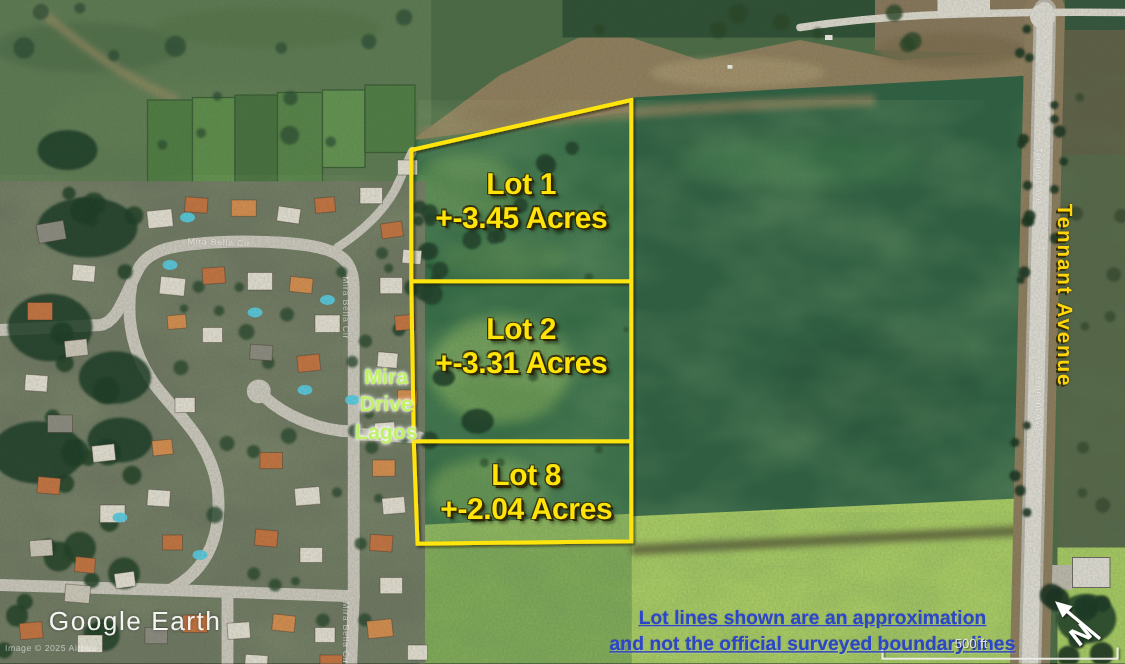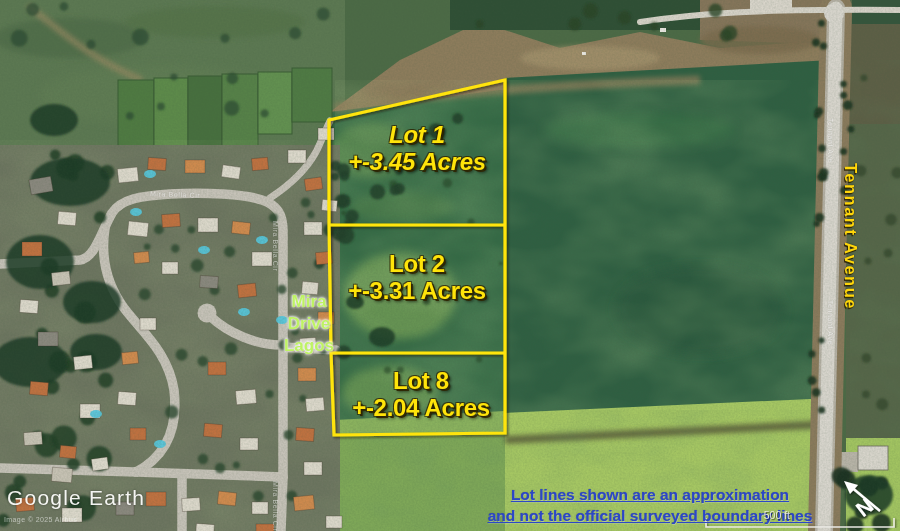--- a/index.html
+++ b/index.html
@@ -10,21 +10,21 @@
   .lot-label{width:230px;text-align:center;font-weight:bold;font-size:24px;line-height:27px;
     color:#ffe40a;letter-spacing:-0.3px;
     text-shadow:2px 2px 0 rgba(45,35,0,.9),-1px -1px 0 rgba(45,35,0,.65),
       1px -1px 0 rgba(45,35,0,.65),-1px 1px 0 rgba(45,35,0,.65),3px 3px 3px rgba(0,0,0,.55);}
   .mira{width:90px;text-align:center;font-weight:bold;font-size:17px;line-height:22px;color:#bef264;
     text-shadow:0 0 2px #fff,0 0 3px #fff,0 0 4px rgba(255,255,255,.8),1px 1px 1px rgba(70,50,0,.55);}
   .tennant{writing-mode:vertical-rl;font-weight:bold;font-size:16.5px;letter-spacing:1.5px;color:#ffd60a;
     text-shadow:1.5px 1.5px 0 rgba(45,35,0,.85),0 0 2px rgba(0,0,0,.5);}
   .disc{width:460px;text-align:center;font-weight:bold;font-size:15.5px;line-height:21px;color:#2b47c7;
     text-shadow:0.5px 0.5px 0 rgba(230,235,255,.35),0 0 1px rgba(10,10,60,.45);}
-  .logo{font-size:21px;letter-spacing:1.2px;color:#fcfcfa;opacity:.95;text-shadow:0 0 3px rgba(0,0,0,.45);}
+  .logo{font-size:21px;letter-spacing:1.2px;color:#fcfcfa;opacity:.95;text-shadow:0 0 3px rgba(0,0,0,.45);margin-left:32px;}
   .credit{font-size:7px;color:rgba(255,255,255,.55);letter-spacing:.4px;}
   .scalelbl{width:32px;text-align:right;font-size:10.5px;color:#f0efe9;opacity:.9;
     text-shadow:1px 1px 1px rgba(0,0,0,.6);}
   .streetlbl{font-size:7px;color:#fff;opacity:.55;letter-spacing:.6px;text-shadow:0 0 1px rgba(0,0,0,.4);}
   .v{writing-mode:vertical-rl;}
 </style>
 </head>
 <body>
 
 <div id="stage">
@@ -392,21 +392,21 @@
       <text x="854" y="514" font-size="21" font-weight="bold" fill="#fff" transform="rotate(-38 864 503)" font-family="Liberation Sans, sans-serif">N</text>
     </g>
   </svg>
 
   <div class="ov streetlbl" style="left:150px;top:191px;transform:rotate(2deg);">Mira Bella Cir</div>
   <div class="ov streetlbl v" style="left:272px;top:221px;height:62px;">Mira Bella Cir</div>
   <div class="ov streetlbl v" style="left:272px;top:481px;height:62px;">Mira Bella Cir</div>
   <div class="ov streetlbl v" style="left:827px;top:118px;">Tennant Ave</div>
   <div class="ov streetlbl v" style="left:827px;top:300px;">Tennant Ave</div>
 
-  <div class="ov lot-label" style="left:302px;top:121px;font-style:italic;">
+  <div class="ov lot-label" style="left:302px;top:134px;">
     <div>Lot 1</div>
     <div>+-3.45 Acres</div>
   </div>
   <div class="ov lot-label" style="left:302px;top:250px;">
     <div>Lot 2</div>
     <div>+-3.31 Acres</div>
   </div>
   <div class="ov lot-label" style="left:306px;top:367px;">
     <div>Lot 8</div>
     <div>+-2.04 Acres</div>

